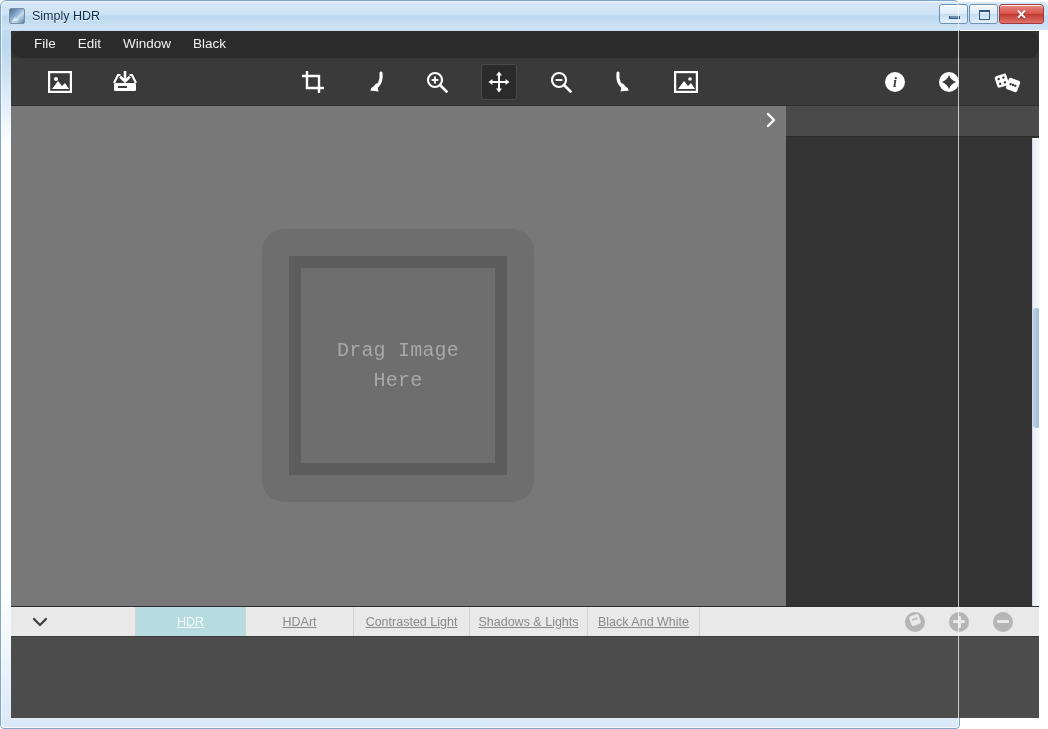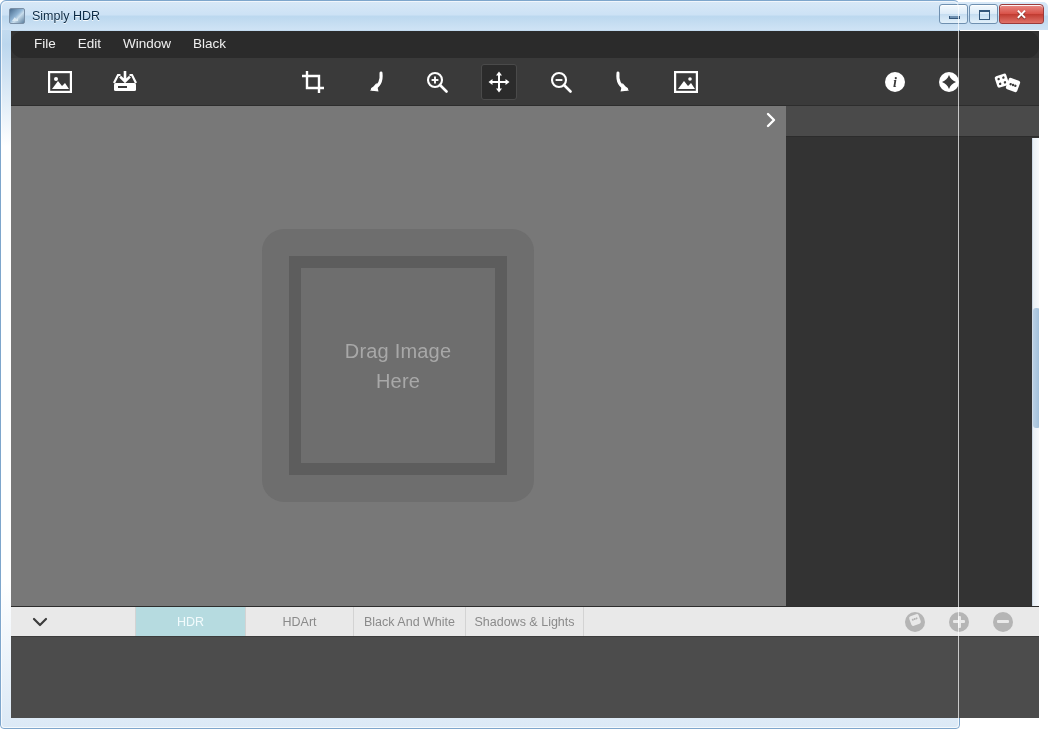--- a/index.html
+++ b/index.html
@@ -219,20 +219,21 @@
     position: absolute;
     left: 27px;
     top: 27px;
     width: 218px;
     height: 219px;
     border: 12px solid #5d5d5d;
     box-sizing: border-box;
     display: flex;
     align-items: center;
     justify-content: center;
+    font-family: Liberation Mono, monospace;
   }
   .dropzone-label {
     color: #a8a8a8;
     font-size: 20px;
     line-height: 30px;
     text-align: center;
     white-space: pre-line;
     letter-spacing: 0.2px;
   }
   .panel-toggle {
@@ -320,20 +321,21 @@
     display: flex;
     align-items: center;
     justify-content: center;
     border-right: 1px solid #d3d3d3;
     font-size: 12.5px;
     color: #8a8a8a;
     box-sizing: border-box;
     padding: 0 14px;
     cursor: default;
     white-space: nowrap;
+    text-decoration: underline;
   }
   .tab.selected {
     background: #b6dbe0;
     color: #f2fbfc;
   }
   .tab-spacer { flex: 1 1 auto; }
   .tab-actions {
     display: flex;
     align-items: center;
     gap: 24px;
@@ -572,22 +574,23 @@
       <div class="tab-dropdown">
         <span>
           <svg width="16" height="10" viewBox="0 0 16 10">
             <path d="M2 2 L8 8 L14 2" fill="none" stroke="#3c3c3c" stroke-width="2.2" stroke-linecap="round" stroke-linejoin="round"></path>
           </svg>
         </span>
       </div>
 
       <div class="tab selected" style="width:110px">HDR</div>
       <div class="tab" style="width:108px">HDArt</div>
+      <div class="tab" style="width:116px">Contrasted Light</div>
+      <div class="tab" style="width:118px">Shadows &amp; Lights</div>
       <div class="tab" style="width:112px">Black And White</div>
-      <div class="tab" style="width:118px">Shadows &amp; Lights</div>
 
       <div class="tab-spacer"></div>
 
       <div class="tab-actions">
         <div class="round-btn">
           <span>
             <svg width="14" height="14" viewBox="0 0 14 14">
               <g transform="rotate(-20 7 7)">
                 <rect x="2" y="2" width="10" height="10" rx="2" fill="#e9e9e9"></rect>
                 <circle cx="5" cy="6" r="1" fill="#b5b5b5"></circle>

